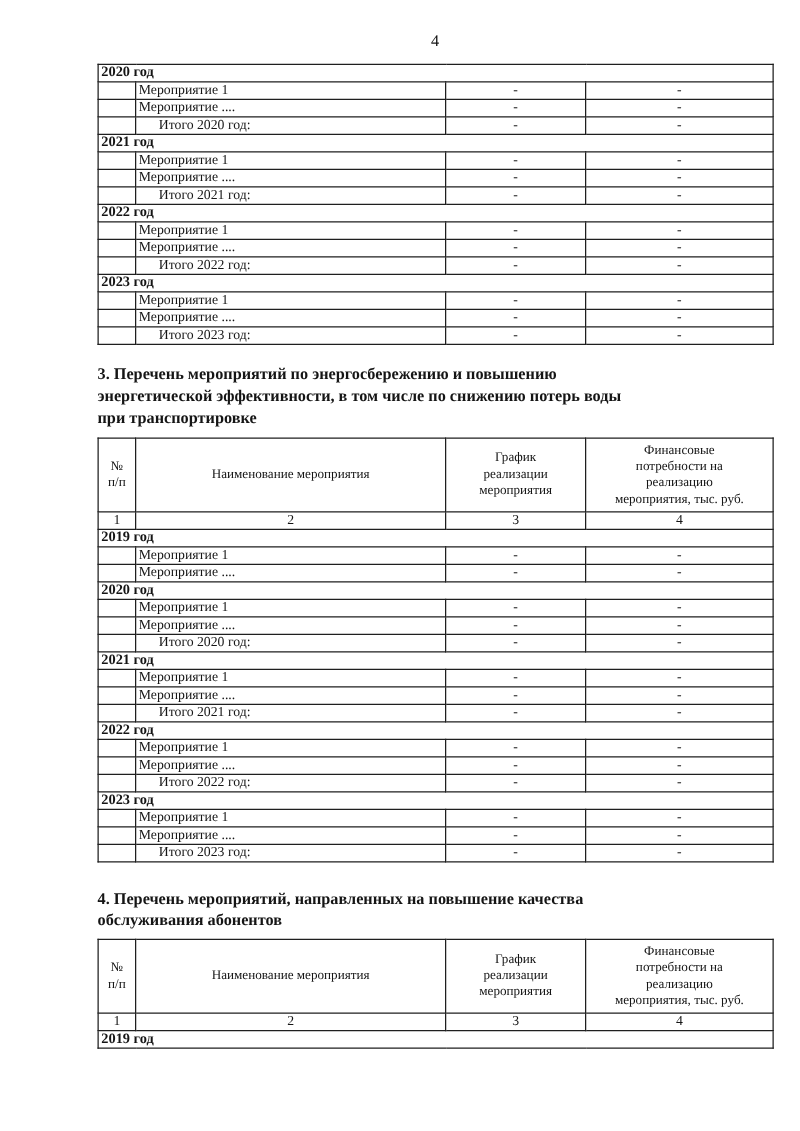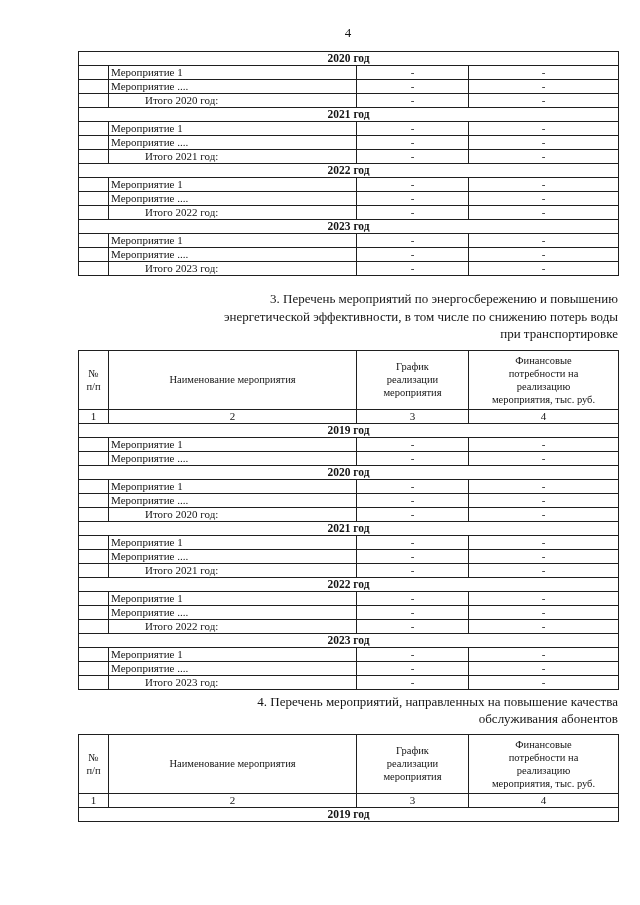--- a/index.html
+++ b/index.html
@@ -38,37 +38,36 @@
   .header-row th {
     white-space: pre-line;
     text-align: center;
     vertical-align: middle;
     padding: 3px 2px;
     font-size: 10.5px;
     line-height: 13px;
   }
   .numbering-row td { text-align: center; }
   .year-row td {
-    text-align: center;
     font-weight: bold;
     font-size: 11.5px;
   }
   .name-cell { padding-left: 8px; }
-  .name-cell.indent { padding-left: 36px; margin-top: 20px; }
+  .name-cell.indent { padding-left: 18px; margin-top: 20px; }
   .dash-cell { text-align: center; }
   .heading {
     width: 540px;
     margin: 14px 0 7px 78px;
-    text-align: right;
-    font-weight: normal;
+    text-align: left;
+    font-weight: bold;
     font-size: 13px;
     line-height: 17.5px;
     white-space: pre-line;
   }
-  .heading.h4 { margin-top: 3px; margin-bottom: 6px; }
+  .heading.h4 { margin-top: 20px; margin-bottom: 6px; }
 </style>
 </head>
 <body>
 
 <div class="page">
   <div class="page-number">4</div>
 
   <table class="doc-table t1">
       <colgroup>
         <col style="width: 30px;">

